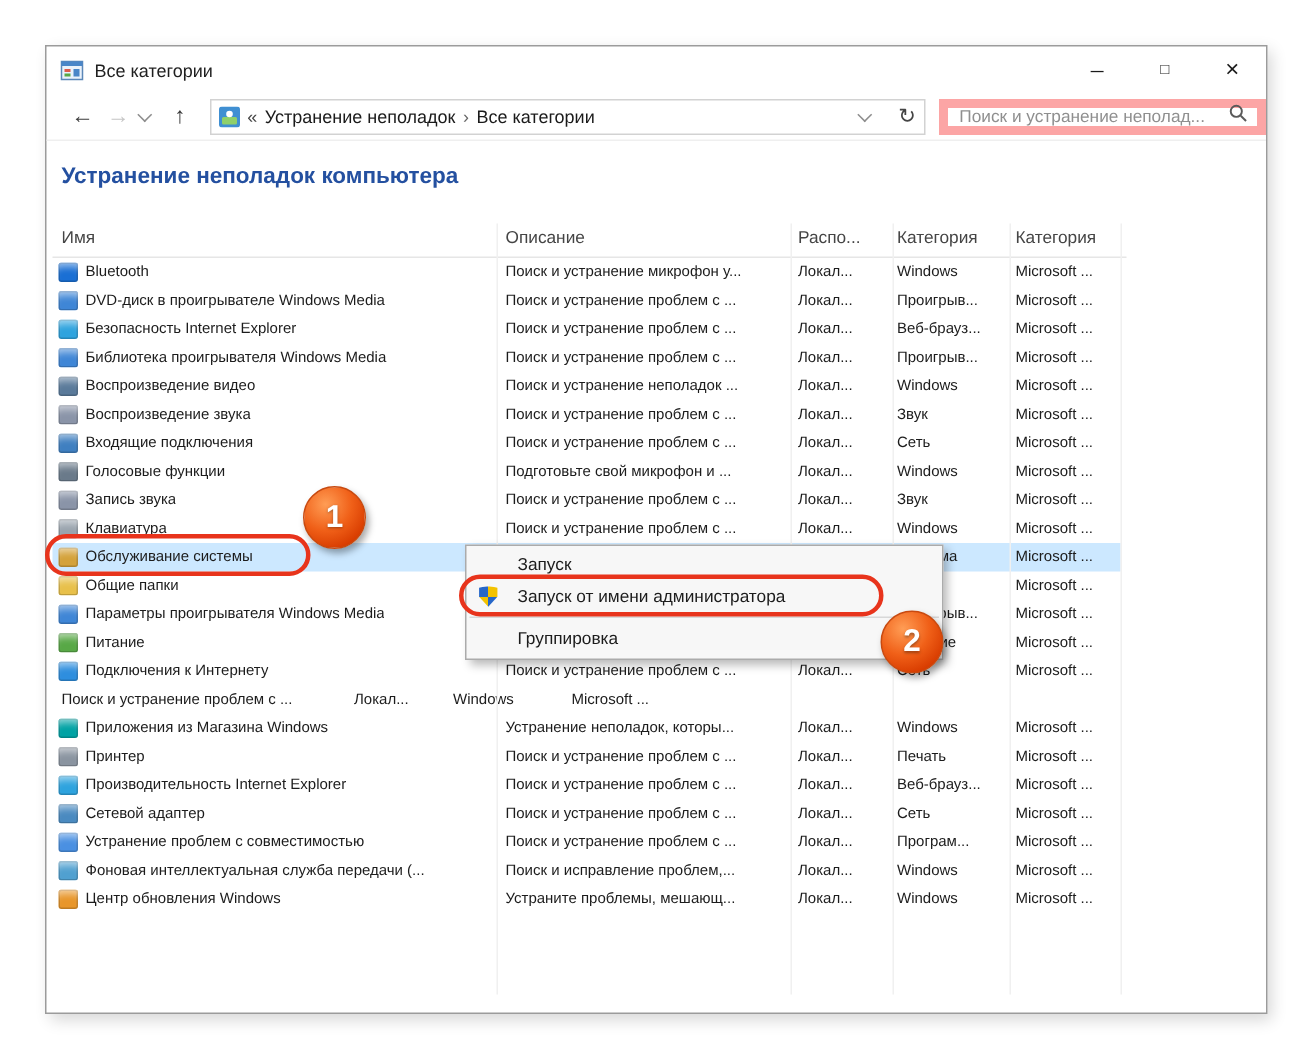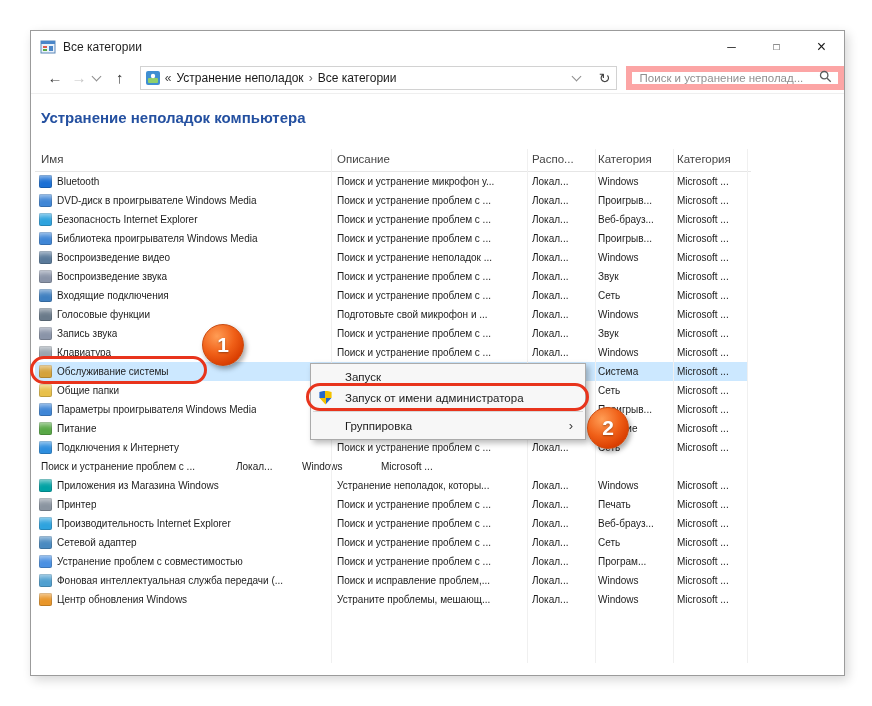--- a/index.html
+++ b/index.html
@@ -54,21 +54,21 @@
   .hcell.c-name{display:block;padding-left:6px;}
   .c-desc{width:196px;padding-left:6px;}
   .c-loc{width:68px;padding-left:5px;}
   .c-cat{width:78px;padding-left:3px;}
   .c-pub{width:74px;padding-left:4px;}
   .row-icon{width:13px;height:13px;border-radius:2px;flex-shrink:0;
             box-shadow:inset 0 6px 5px -3px rgba(255,255,255,0.55), inset 0 0 0 1px rgba(0,0,0,0.18);}
   .row-label{overflow:hidden;white-space:nowrap;}
 
   
-  .context-menu{position:absolute;left:310px;top:363px;width:276px;background:#f7f7f7;
+  .context-menu{position:absolute;left:310px;top:363px;width:319px;background:#f7f7f7;
                 border:1px solid #ababab;box-shadow:3px 3px 6px rgba(0,0,0,0.28);
                 padding:2px 0 3px;z-index:5;box-sizing:border-box;}
   .menu-item{height:21px;display:flex;align-items:center;font-size:11.5px;color:#1c1c1c;
              padding-left:8px;position:relative;}
   .menu-icon-slot{width:26px;display:flex;align-items:center;flex-shrink:0;}
   .menu-sep{height:1px;background:#d8d8d8;margin:3px 2px;}
   .submenu-arrow{position:absolute;right:12px;color:#3a3a3a;font-size:13px;line-height:1;}
   .uac-shield{width:13px;height:14px;display:inline-block;
               background:conic-gradient(#f3c200 0 25%, #2667c9 0 50%, #f3c200 0 75%, #2667c9 0);
               clip-path:polygon(50% 0, 97% 10%, 97% 52%, 50% 100%, 3% 52%, 3% 10%);}

